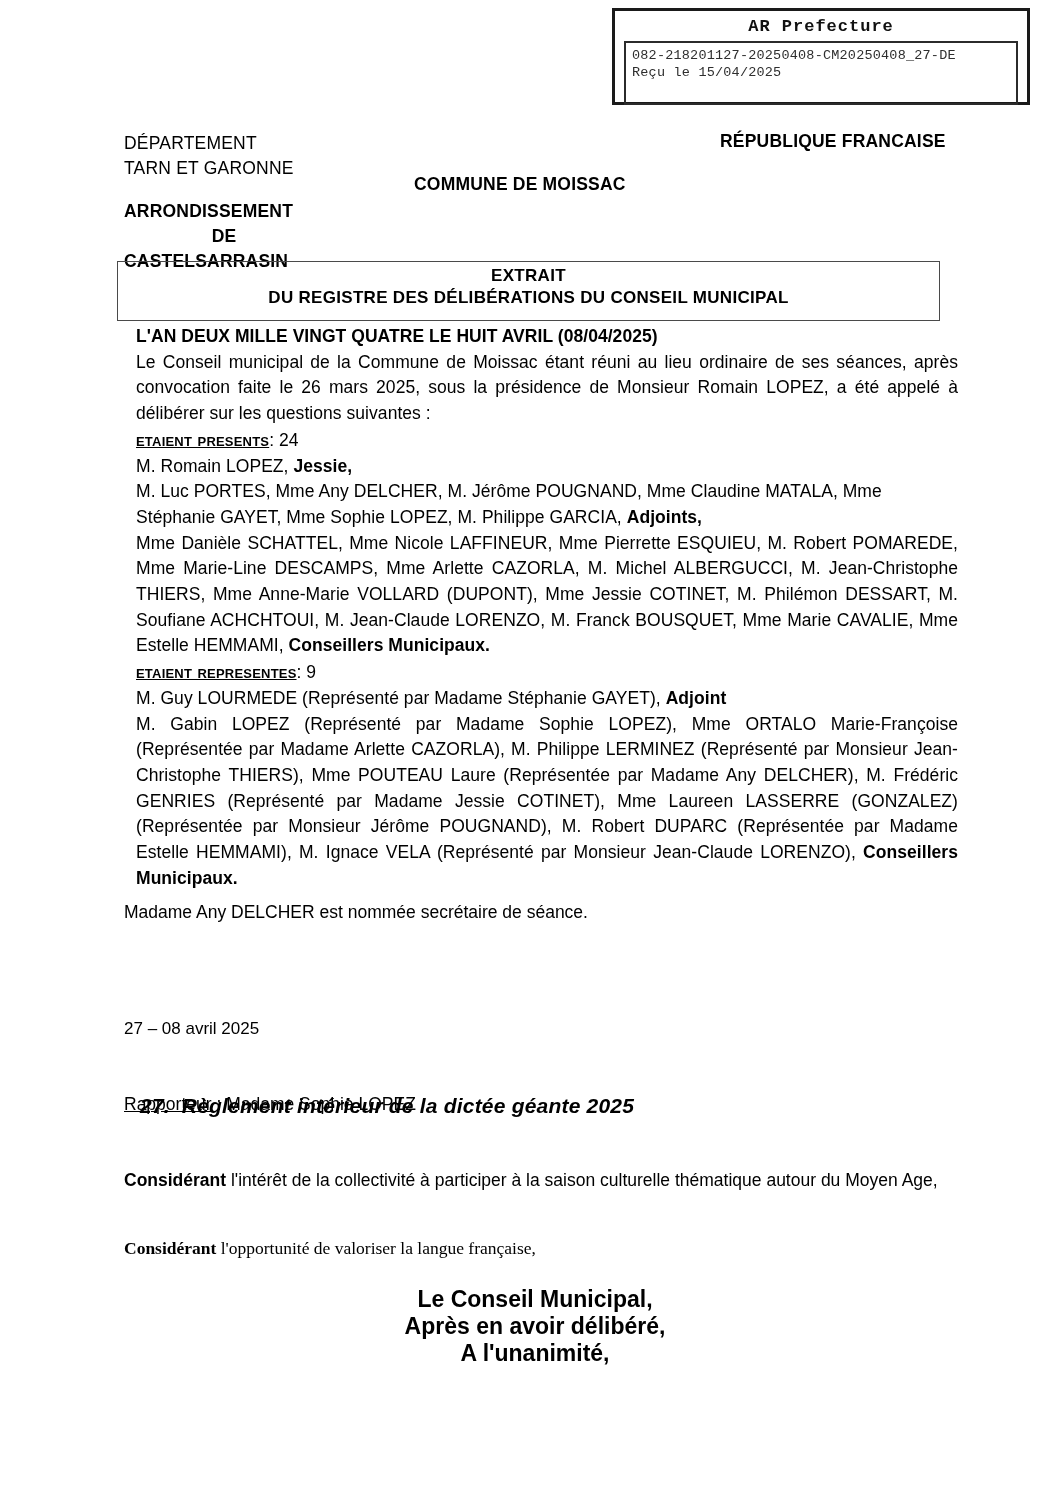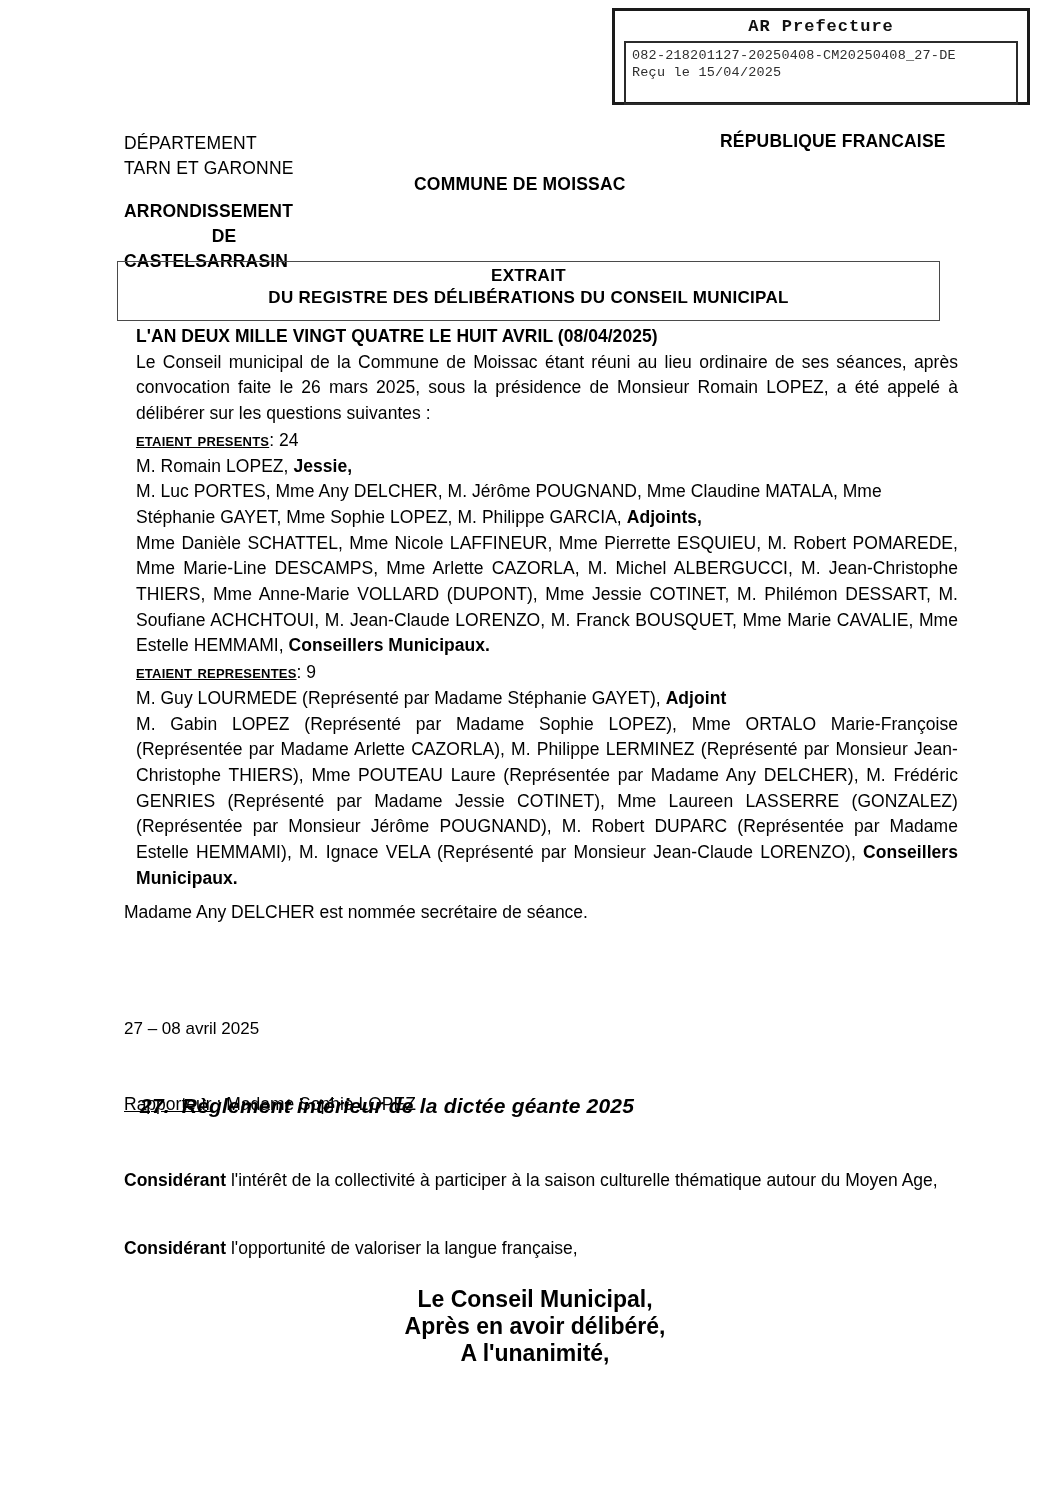--- a/index.html
+++ b/index.html
@@ -187,20 +187,21 @@
     font-size: 17.5px;
     line-height: 28px;
   }
   .considerant-2 {
     position: absolute;
     left: 124px;
     top: 1234px;
     width: 822px;
     font-size: 17.5px;
     line-height: 28px;
+    font-family: Liberation Serif, serif;
   }
 
   .conclusion {
     position: absolute;
     left: 124px;
     top: 1286px;
     width: 822px;
     text-align: center;
     font-weight: bold;
     font-size: 23px;

